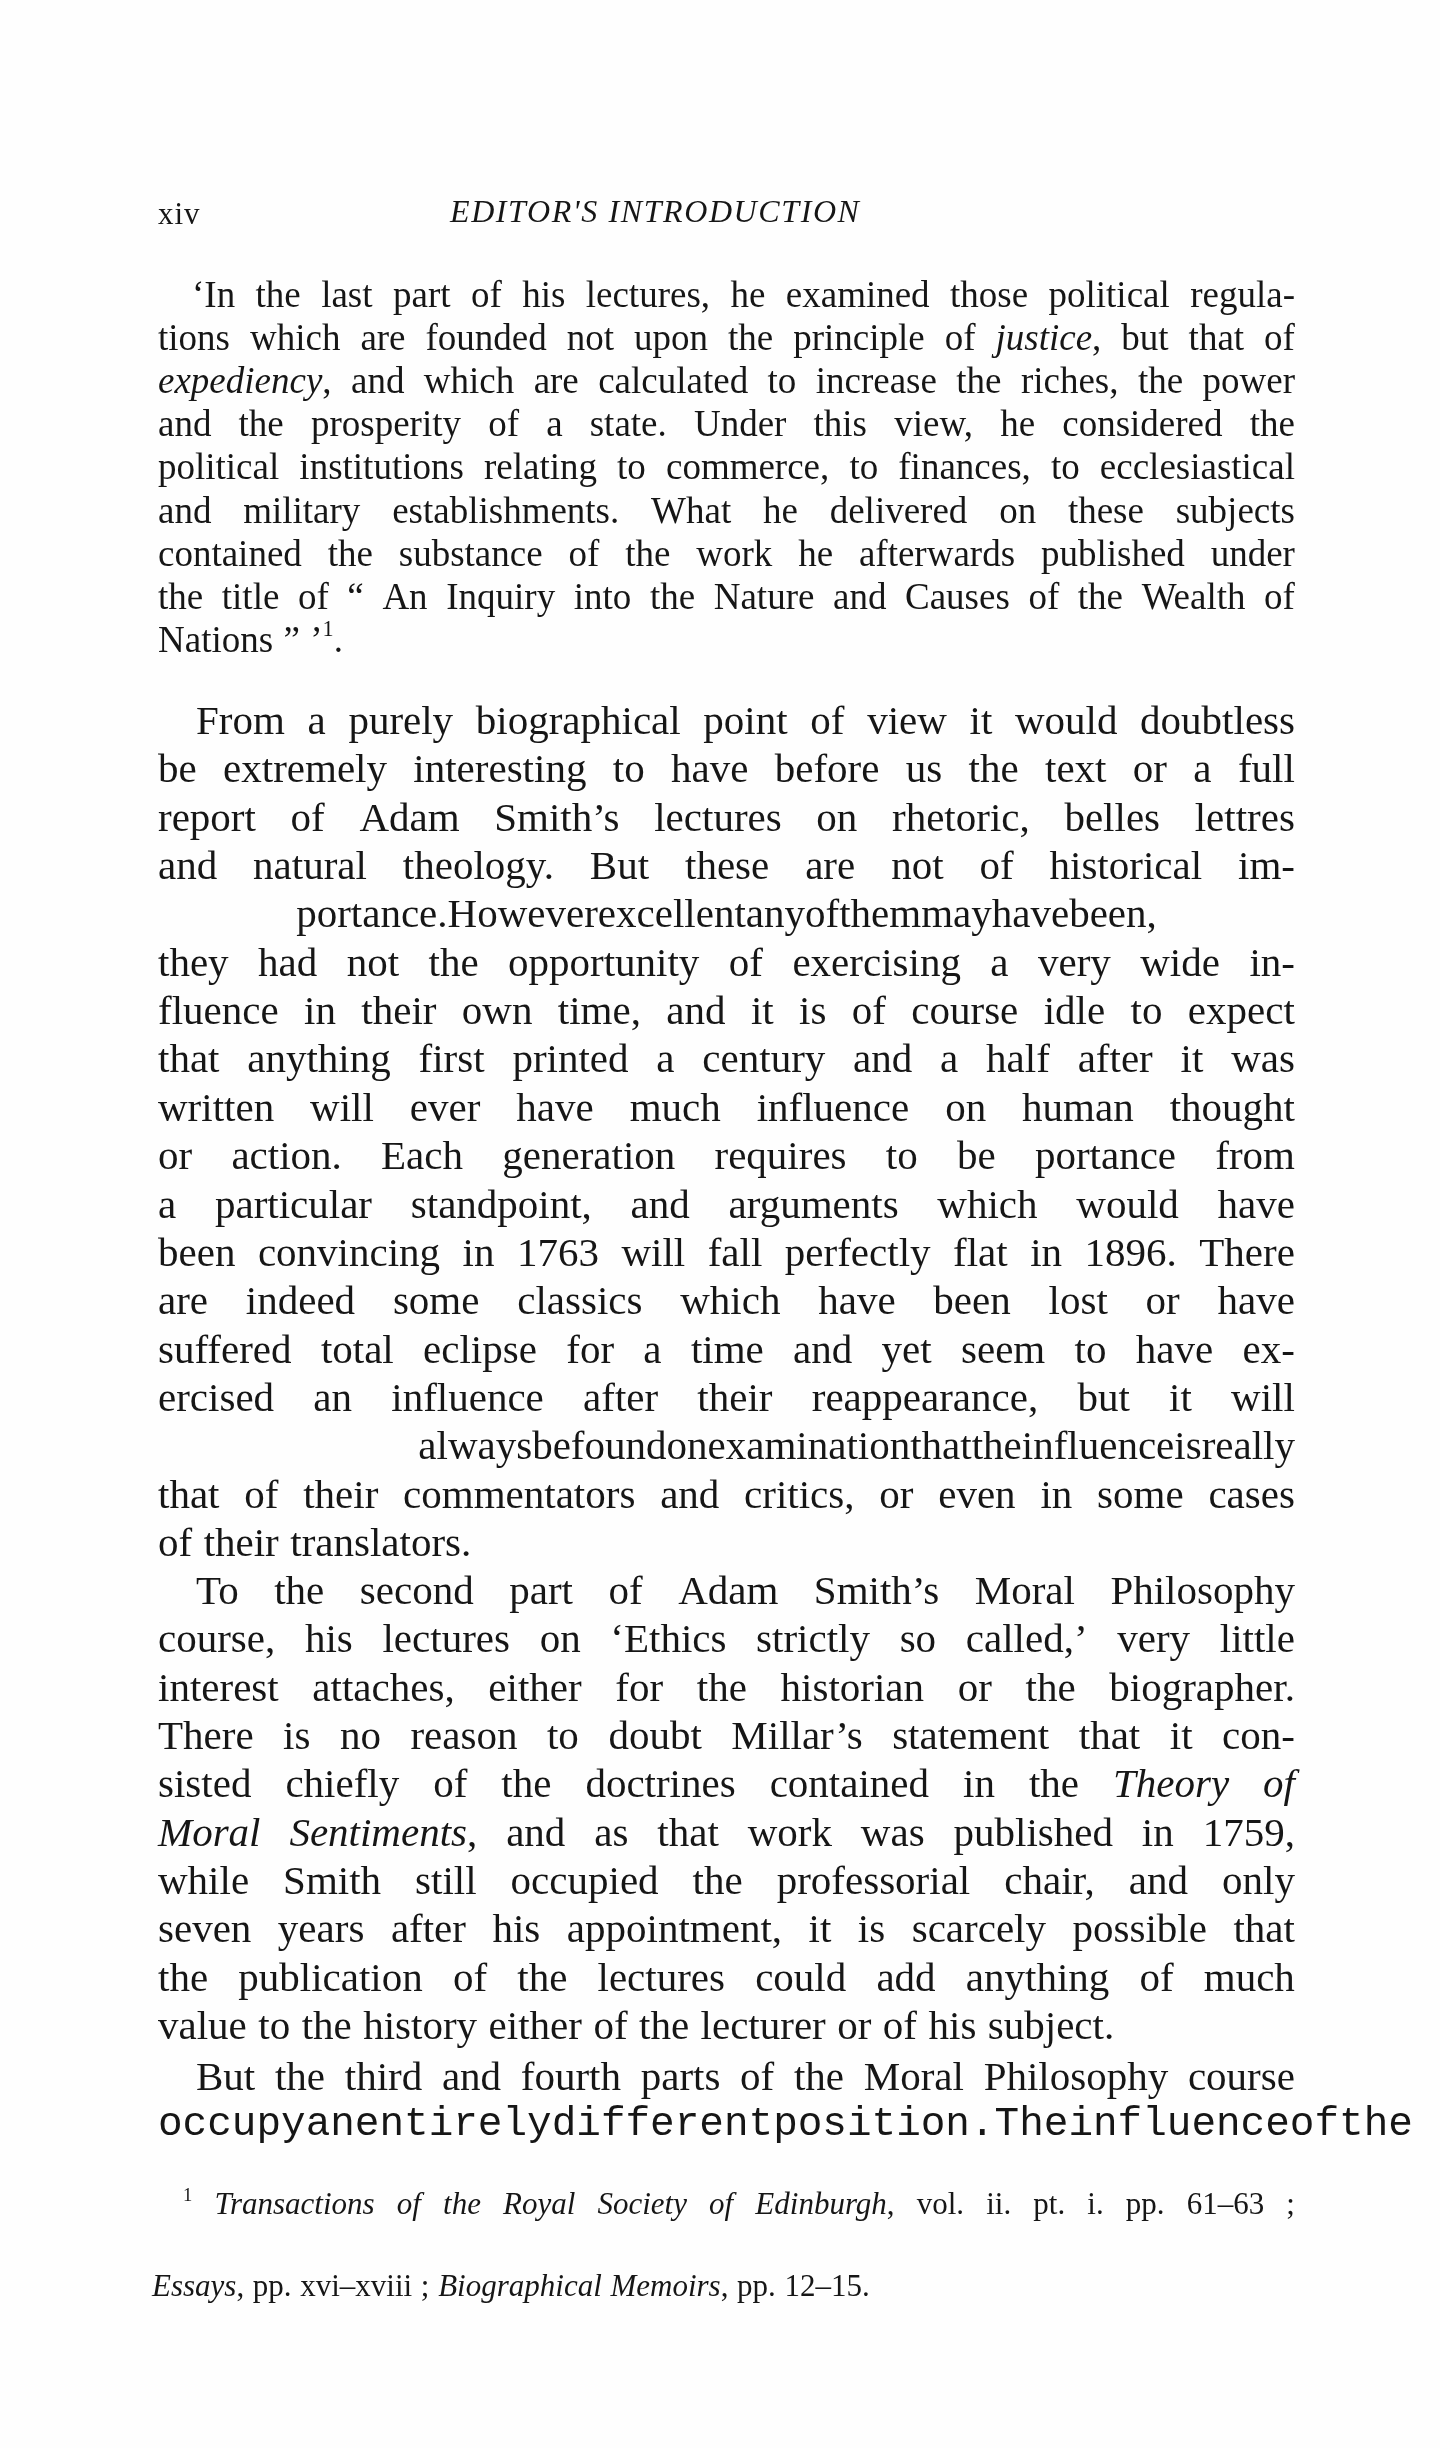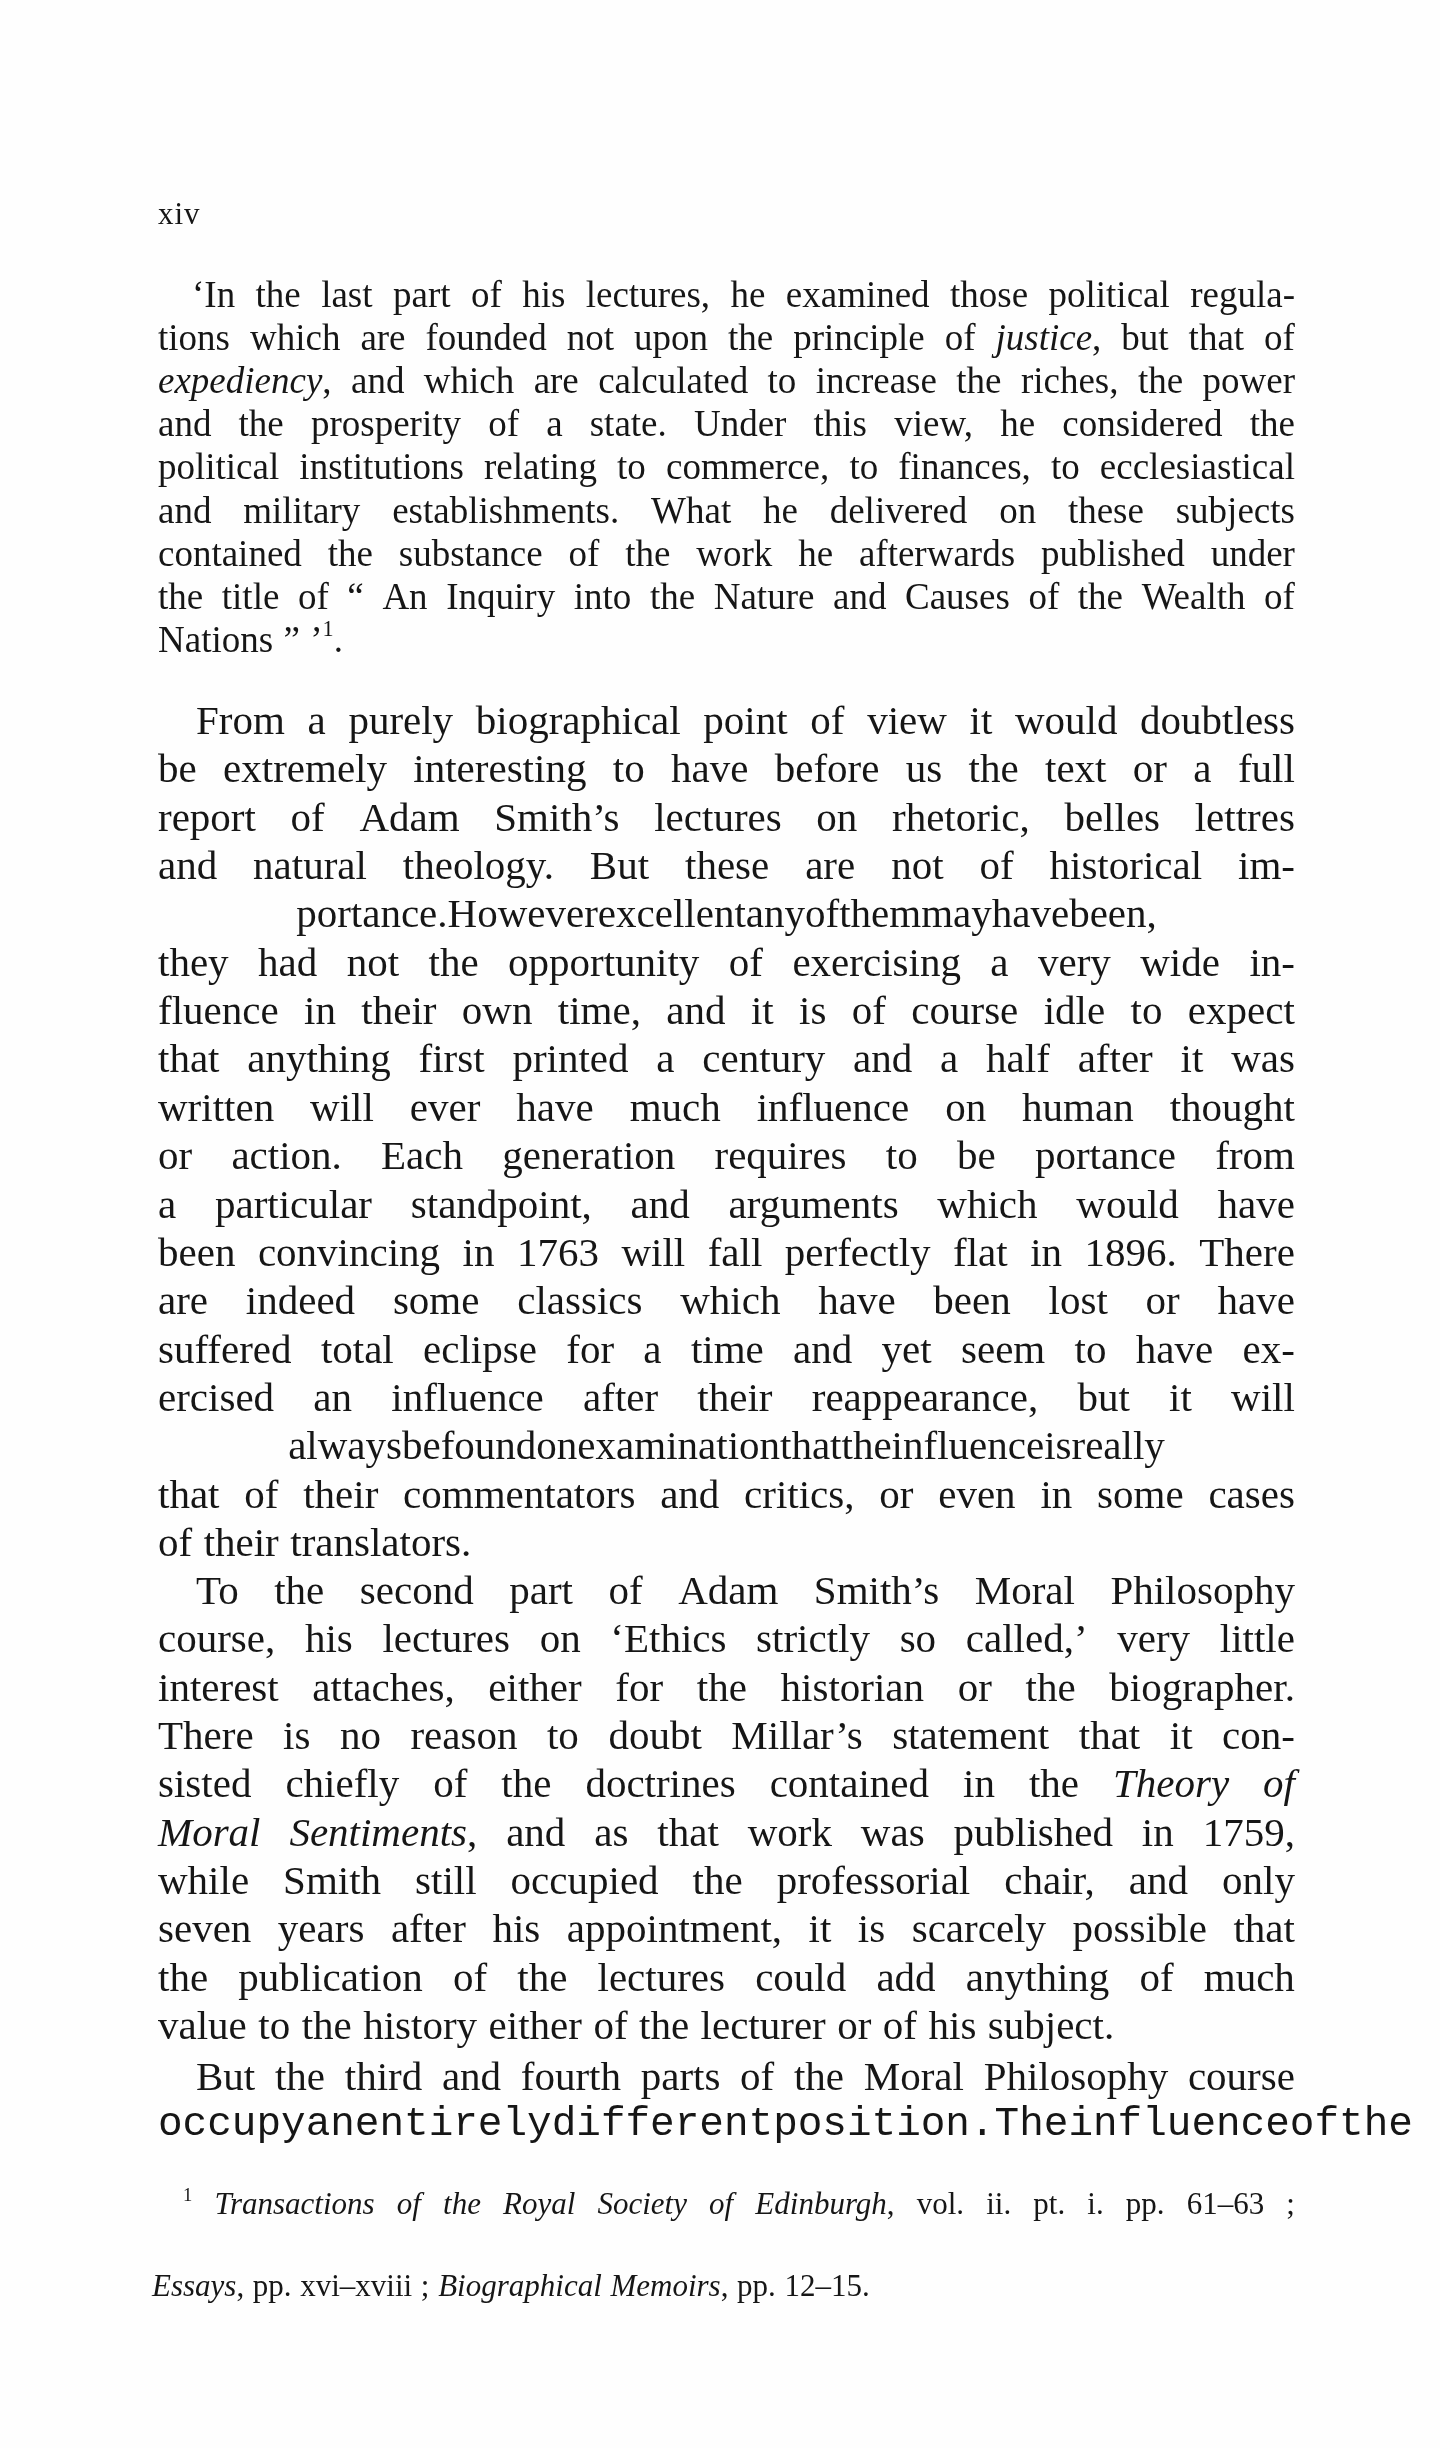--- a/index.html
+++ b/index.html
@@ -19,20 +19,21 @@
   .fn .line { font-size: 31px; line-height: 38px; height: 38px; left: 152px; width: 1143px; }
   .fn .line.indent { left: 183px; width: 1112px; }
   sup { font-size: 60%; line-height: 0; vertical-align: 0.7em; }
   i { font-style: italic; }
 </style>
 </head>
 <body>
 
 <div class="page">
   <div class="hdr-num">xiv</div>
+  <div class="hdr-title">EDITOR'S INTRODUCTION</div>
 
   <div class="quote" id="quote-block">
       <div class="line indent " style="top: 273px;">
         <div style="display: flex; justify-content: space-between; width: 100%;">
           <span><span>‘In</span></span>
           <span><span>the</span></span>
           <span><span>last</span></span>
           <span><span>part</span></span>
           <span><span>of</span></span>
           <span><span>his</span></span>
@@ -368,21 +369,21 @@
           <span><span>influence</span></span>
           <span><span>after</span></span>
           <span><span>their</span></span>
           <span><span>reappearance,</span></span>
           <span><span>but</span></span>
           <span><span>it</span></span>
           <span><span>will</span></span>
         </div>
       </div>
       <div class="line " style="top: 1421.25px;">
-        <div style="display: flex; justify-content: center; width: 100%;">
+        <div style="display: flex; justify-content: flex-end; width: 100%;">
           <span><span>always</span></span>
           <span><span>be</span></span>
           <span><span>found</span></span>
           <span><span>on</span></span>
           <span><span>examination</span></span>
           <span><span>that</span></span>
           <span><span>the</span></span>
           <span><span>influence</span></span>
           <span><span>is</span></span>
           <span><span>really</span></span>

